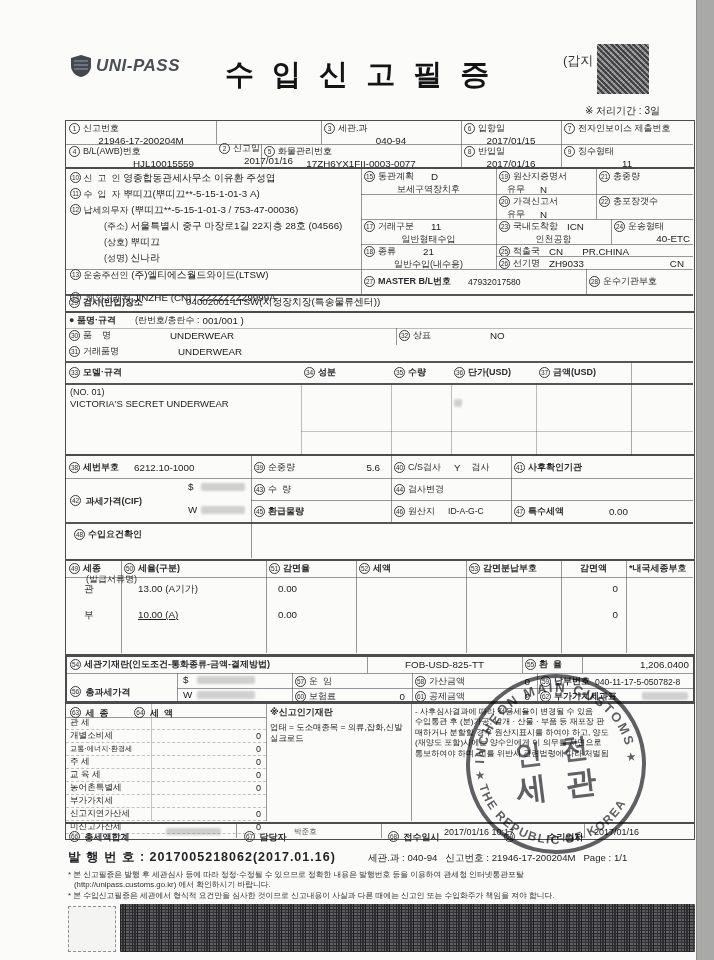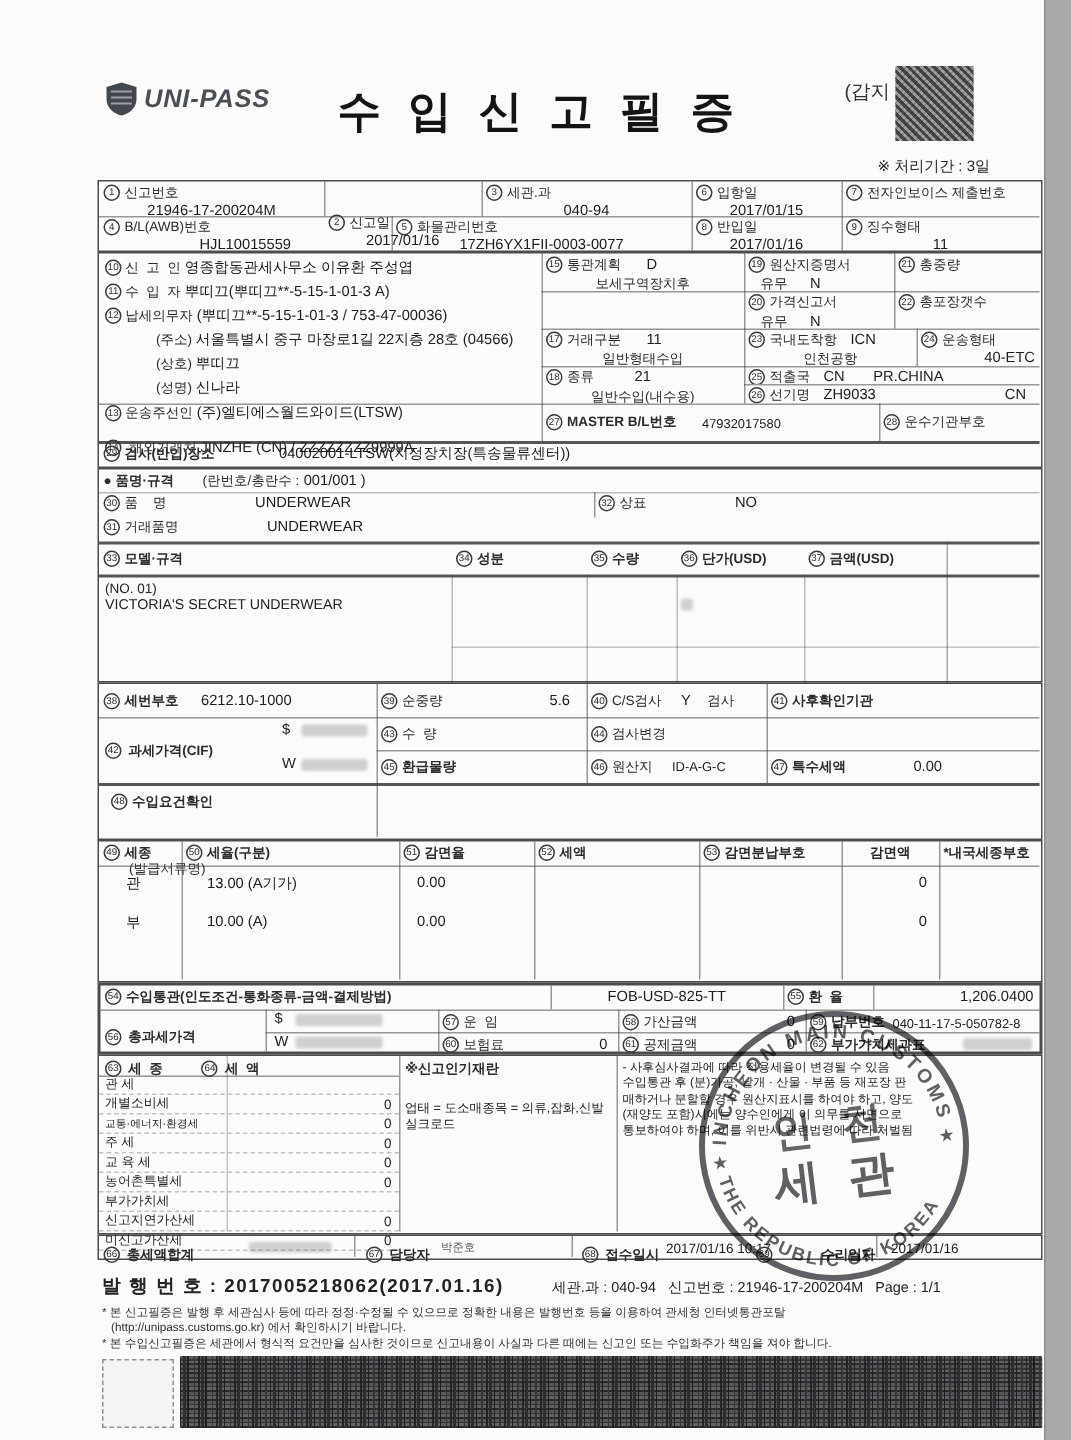--- a/index.html
+++ b/index.html
@@ -468,39 +468,39 @@
         <div class="l1">
           <span class="lab" style="font-weight:bold;">*내국세종부호</span>
         </div>
       </div>
 
     <div class="abs val" style="left:18px;top:22px;">관</div>
     <div class="abs val" style="left:72px;top:22px;">13.00 (A기가)</div>
     <div class="abs val" style="left:212px;top:22px;">0.00</div>
     <div class="abs val" style="left:530px;top:22px;width:22px;text-align:right;">0</div>
     <div class="abs val" style="left:18px;top:48px;">부</div>
-    <div class="abs val" style="left:72px;top:48px;">10.00 (A)</div>
+    <div class="abs val" style="left:72px;top:48px;text-decoration:underline;">10.00 (A)</div>
     <div class="abs val" style="left:212px;top:48px;">0.00</div>
     <div class="abs val" style="left:530px;top:48px;width:22px;text-align:right;">0</div>
   </div>
 
   <div class="sec" style="top:655px;height:48px;border-width:2px;">
     <div class="hl" style="left:0;top:16px;width:626px;"></div>
     <div class="hl" style="left:110px;top:31px;width:516px;"></div>
     <div class="vl" style="left:300px;top:0;height:16px;"></div>
     <div class="vl" style="left:455px;top:0;height:16px;"></div>
     <div class="vl" style="left:515px;top:0;height:16px;"></div>
     <div class="vl" style="left:110px;top:16px;height:28px;"></div>
     <div class="vl" style="left:225px;top:16px;height:28px;"></div>
     <div class="vl" style="left:345px;top:16px;height:28px;"></div>
     <div class="vl" style="left:470px;top:16px;height:28px;"></div>
     <div class="cell" style="left:0;top:0;width:300px;height:16px;">
       <div class="l1">
           <span class="cn">54</span>
-          <span class="lab" style="font-weight:bold;">수입통관(인도조건-통화종류-금액-결제방법)</span>
+          <span class="lab" style="font-weight:bold;">세관기재란(인도조건-통화종류-금액-결제방법)</span>
         </div>
     </div>
     <div class="cell val ctr" style="left:300px;top:1px;width:155px;height:15px;">FOB-USD-825-TT</div>
     <div class="cell" style="left:455px;top:0;width:60px;height:16px;">
       <div class="l1">
           <span class="cn">55</span>
           <span class="lab" style="font-weight:bold;">환  율</span>
         </div>
     </div>
     <div class="cell val" style="left:515px;top:1px;width:110px;height:15px;text-align:right;">1,206.0400</div>
@@ -599,21 +599,21 @@
           <span class="tv">0</span>
         </div>
       <div class="taxrow">
           <span class="tl">미신고가산세</span>
           <span class="tv">0</span>
         </div>
     </div>
 
     <div class="abs" style="left:200px;top:0;width:145px;padding:2px 4px;box-sizing:border-box;">
       <div class="lab" style="font-weight:bold;">※신고인기재란</div>
-      <div style="font-size:8.4px;line-height:11px;margin-top:14px;word-break:break-all;">업태 = 도소매종목 = 의류,잡화,신발실크로드</div>
+      <div style="font-size:8.4px;line-height:11px;margin-top:3px;word-break:break-all;">업태 = 도소매종목 = 의류,잡화,신발실크로드</div>
     </div>
 
     <div class="abs" style="left:345px;top:0;width:282px;padding:2px 4px;box-sizing:border-box;">
       <div style="font-size:8.1px;line-height:10.4px;margin-top:1px;">
         <div>- 사후심사결과에 따라 적용세율이 변경될 수 있음</div>
         <div>수입통관 후 (분)가공, 낱개 · 산물 · 부품 등 재포장 판</div>
         <div>매하거나 분할할 경우 원산지표시를 하여야 하고, 양도</div>
         <div>(재양도 포함)시에는 양수인에게 이 의무를 서면으로</div>
         <div>통보하여야 하며, 이를 위반시 관련법령에 따라 처벌됨</div>
       </div>

